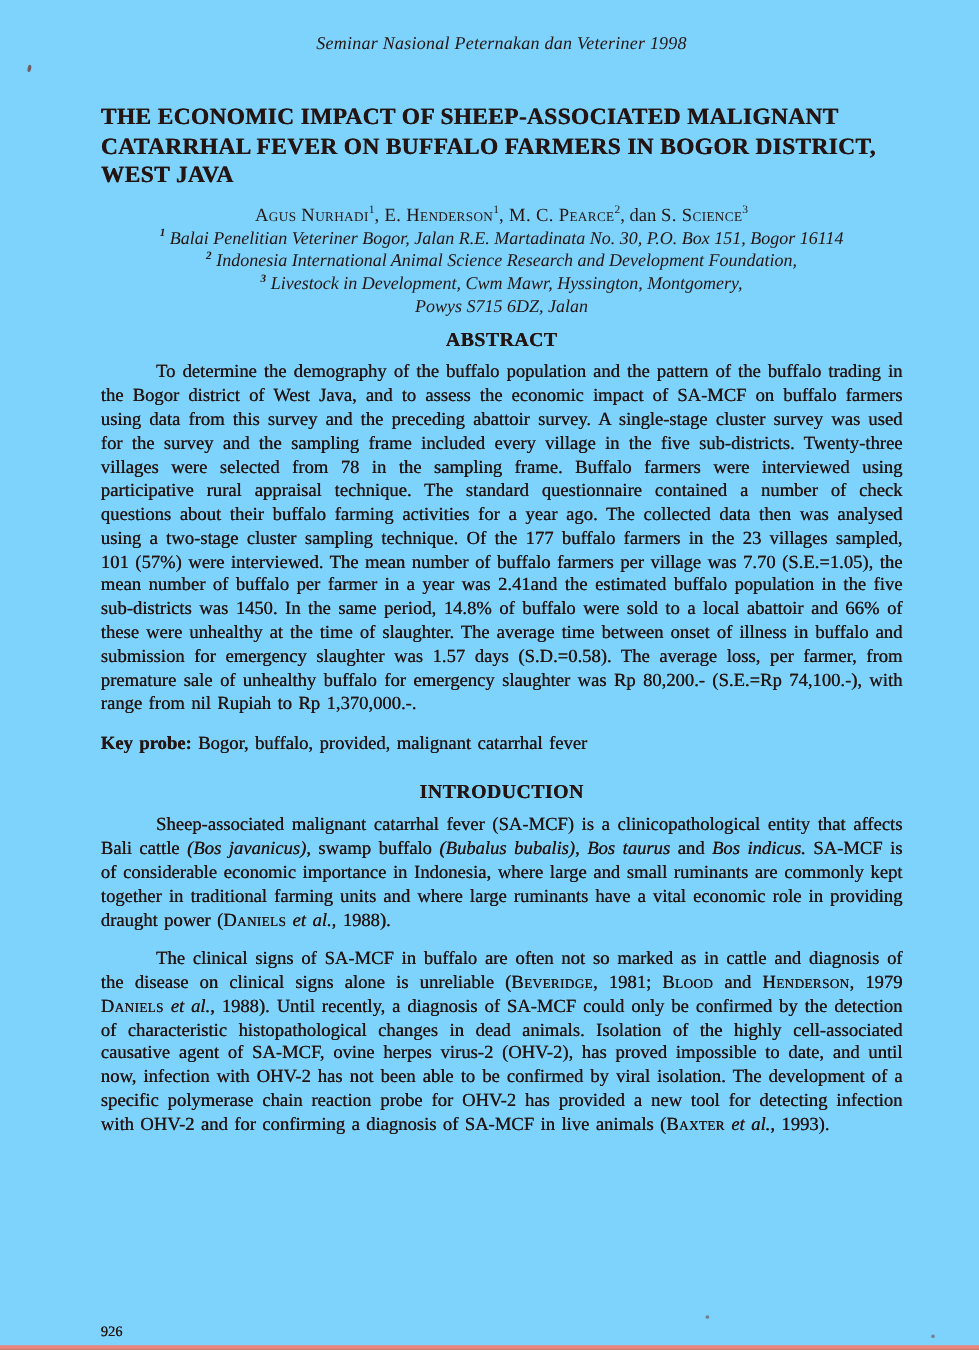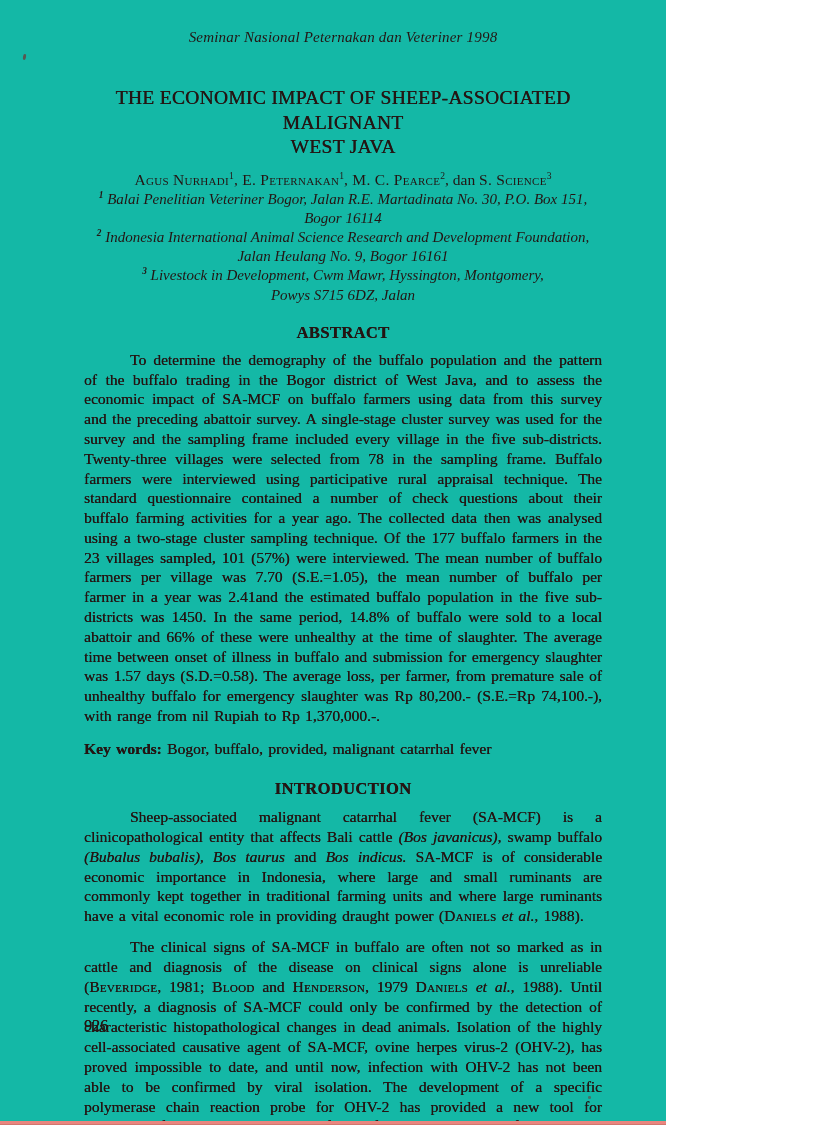--- a/index.html
+++ b/index.html
@@ -3,57 +3,56 @@
 <meta charset="utf-8">
 <style>
   html, body { margin: 0; padding: 0; }
   body {
     width: 816px; height: 1125px;
     font-family: "Liberation Serif", "DejaVu Serif", serif;
     background: #fff;
   }
   .page {
     position: relative;
-    width: 666px; height: 1125px;
+    width: 816px; height: 1125px;
     overflow: hidden;
-    background: #14b8a6;
+    background: #7dd3fc;
     color: #241513;
   }
   .content {
     padding: 27px 64px 0 84px;
   }
   .running-header {
     text-align: center;
     font-style: italic;
     font-size: 15px;
     line-height: 20px;
     letter-spacing: 0.2px;
   }
   .paper-title {
     margin-top: 39px;
-    text-align: center;
-    font-weight: normal;
+    font-weight: bold;
     font-size: 19.5px;
     line-height: 24.5px;
     letter-spacing: 0.3px;
     text-shadow: 0.4px 0 0 currentColor;
   }
   .authors {
     margin-top: 9px;
     text-align: center;
     font-size: 15.5px;
     line-height: 21px;
   }
   .affiliations {
     text-align: center;
     font-size: 15px;
     line-height: 19.2px;
   }
   .section-heading {
-    margin-top: 17px;
+    margin-top: 6px;
     text-align: center;
     font-weight: bold;
     font-size: 16.5px;
     line-height: 21px;
     letter-spacing: 0.4px;
     text-shadow: 0.3px 0 0 currentColor;
   }
   .intro-heading { margin-top: 19px; }
   .para {
     margin: 7px 0 0 0;
@@ -69,22 +68,22 @@
   .keywords {
     margin-top: 13px;
     font-size: 15.5px;
     line-height: 20px;
     text-align: left;
     text-indent: 0;
     text-shadow: 0.25px 0 0 currentColor;
   }
   .page-number {
     position: absolute;
-    left: 84px; top: 1017px;
-    font-size: 16px;
+    left: 84px; top: 1102px;
+    font-size: 12px;
     text-shadow: 0.25px 0 0 currentColor;
   }
   
   .seg-i  { font-style: italic; }
   .seg-b  { font-weight: bold; }
   .seg-sc { font-variant: small-caps; letter-spacing: 0.3px; }
   .seg-sup { font-size: 0.62em; vertical-align: super; line-height: 0; }
   .seg-supb { font-size: 0.62em; vertical-align: super; line-height: 0; font-weight: bold; font-style: italic; }
   
   .bottom-strip {
@@ -108,38 +107,38 @@
 </head>
 <body>
 
 <div class="page">
   <div class="content">
 
     <div class="running-header">Seminar Nasional Peternakan dan Veteriner 1998</div>
 
     <div class="paper-title">
       <div>THE ECONOMIC IMPACT OF SHEEP-ASSOCIATED MALIGNANT</div>
+      <div>CATARRHAL FEVER ON BUFFALO FARMERS IN BOGOR DISTRICT,</div>
       <div>WEST JAVA</div>
     </div>
 
-    <div class="authors"><span class="seg-sc">Agus Nurhadi</span><span class="seg-sup">1</span><span class="seg-sc">, E. Peternakan</span><span class="seg-sup">1</span><span class="seg-sc">, M. C. Pearce</span><span class="seg-sup">2</span><span>, dan </span><span class="seg-sc">S. Science</span><span class="seg-sup">3</span></div>
+    <div class="authors"><span class="seg-sc">Agus Nurhadi</span><span class="seg-sup">1</span><span class="seg-sc">, E. Henderson</span><span class="seg-sup">1</span><span class="seg-sc">, M. C. Pearce</span><span class="seg-sup">2</span><span>, dan </span><span class="seg-sc">S. Science</span><span class="seg-sup">3</span></div>
 
     <div class="affiliations">
       <div><span class="seg-supb">1</span><span class="seg-i"> Balai Penelitian Veteriner Bogor, Jalan R.E. Martadinata No. 30, P.O. Box 151, Bogor 16114</span></div>
       <div><span class="seg-supb">2</span><span class="seg-i"> Indonesia International Animal Science Research and Development Foundation,</span></div>
-      <div><span class="seg-i">Jalan Heulang No. 9, Bogor 16161</span></div>
       <div><span class="seg-supb">3</span><span class="seg-i"> Livestock in Development, Cwm Mawr, Hyssington, Montgomery,</span></div>
       <div><span class="seg-i">Powys S715 6DZ, Jalan</span></div>
     </div>
 
     <div class="section-heading">ABSTRACT</div>
 
     <p class="para">To determine the demography of the buffalo population and the pattern of the buffalo trading in the Bogor district of West Java, and to assess the economic impact of SA-MCF on buffalo farmers using data from this survey and the preceding abattoir survey. A single-stage cluster survey was used for the survey and the sampling frame included every village in the five sub-districts. Twenty-three villages were selected from 78 in the sampling frame. Buffalo farmers were interviewed using participative rural appraisal technique. The standard questionnaire contained a number of check questions about their buffalo farming activities for a year ago. The collected data then was analysed using a two-stage cluster sampling technique. Of the 177 buffalo farmers in the 23 villages sampled, 101 (57%) were interviewed. The mean number of buffalo farmers per village was 7.70 (S.E.=1.05), the mean number of buffalo per farmer in a year was 2.41and the estimated buffalo population in the five sub-districts was 1450. In the same period, 14.8% of buffalo were sold to a local abattoir and 66% of these were unhealthy at the time of slaughter. The average time between onset of illness in buffalo and submission for emergency slaughter was 1.57 days (S.D.=0.58). The average loss, per farmer, from premature sale of unhealthy buffalo for emergency slaughter was Rp 80,200.- (S.E.=Rp 74,100.-), with range from nil Rupiah to Rp 1,370,000.-.</p>
 
-    <p class="para keywords"><span class="seg-b">Key words:</span><span> Bogor, buffalo, provided, malignant catarrhal fever</span></p>
+    <p class="para keywords"><span class="seg-b">Key probe:</span><span> Bogor, buffalo, provided, malignant catarrhal fever</span></p>
 
     <div class="section-heading intro-heading">INTRODUCTION</div>
 
     <p class="para para-intro1"><span>Sheep-associated malignant catarrhal fever (SA-MCF) is a clinicopathological entity that affects Bali cattle </span><span class="seg-i">(Bos javanicus),</span><span> swamp buffalo </span><span class="seg-i">(Bubalus bubalis),</span><span> </span><span class="seg-i">Bos taurus</span><span> and </span><span class="seg-i">Bos indicus.</span><span> SA-MCF is of considerable economic importance in Indonesia, where large and small ruminants are commonly kept together in traditional farming units and where large ruminants have a vital economic role in providing draught power (</span><span class="seg-sc">Daniels</span><span> </span><span class="seg-i">et al.,</span><span> 1988).</span></p>
 
     <p class="para para-intro2"><span>The clinical signs of SA-MCF in buffalo are often not so marked as in cattle and diagnosis of the disease on clinical signs alone is unreliable (</span><span class="seg-sc">Beveridge</span><span>, 1981; </span><span class="seg-sc">Blood</span><span> and </span><span class="seg-sc">Henderson</span><span>, 1979 </span><span class="seg-sc">Daniels</span><span> </span><span class="seg-i">et al.,</span><span> 1988). Until recently, a diagnosis of SA-MCF could only be confirmed by the detection of characteristic histopathological changes in dead animals. Isolation of the highly cell-associated causative agent of SA-MCF, ovine herpes virus-2 (OHV-2), has proved impossible to date, and until now, infection with OHV-2 has not been able to be confirmed by viral isolation. The development of a specific polymerase chain reaction probe for OHV-2 has provided a new tool for detecting infection with OHV-2 and for confirming a diagnosis of SA-MCF in live animals (</span><span class="seg-sc">Baxter</span><span> </span><span class="seg-i">et al.,</span><span> 1993).</span></p>
 
   </div>
 
   <div class="page-number">926</div>

